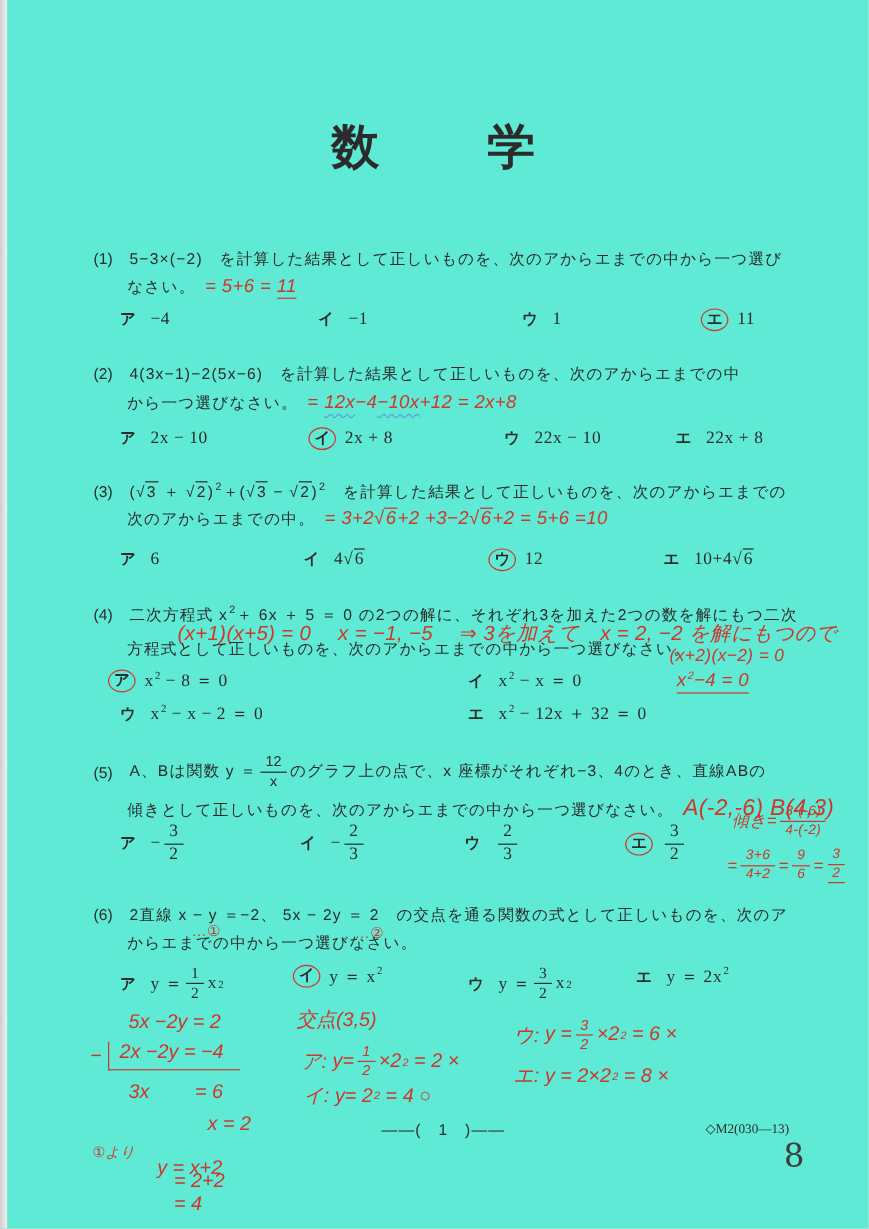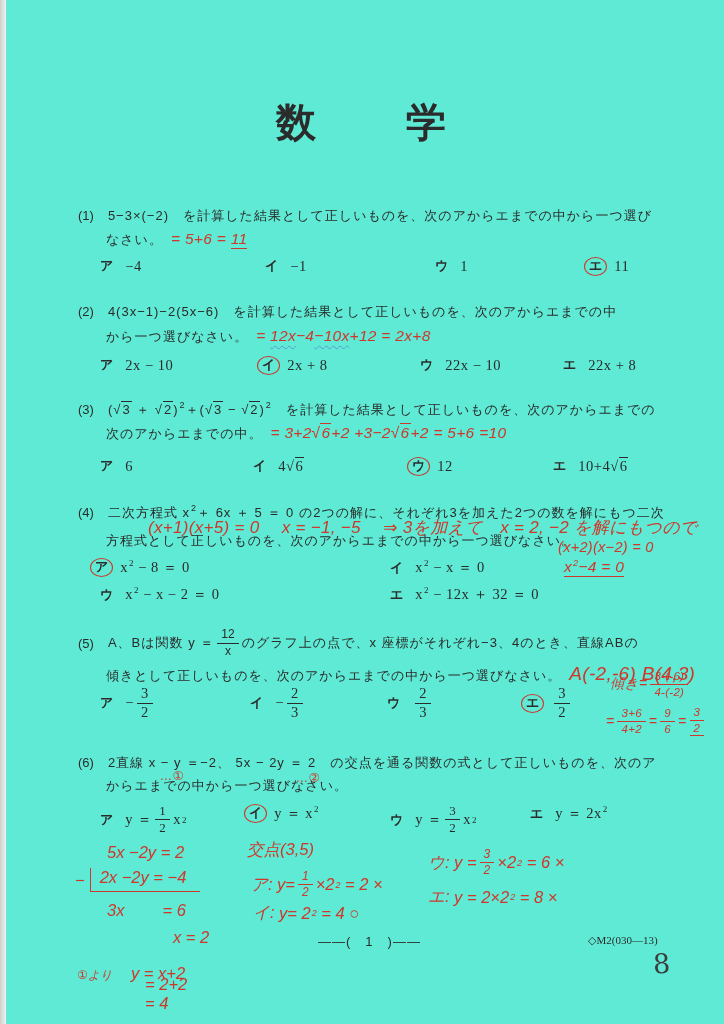--- a/index.html
+++ b/index.html
@@ -290,21 +290,21 @@
     <div class="a" style="left:32px;top:2px">5x −2y = 2</div>
     <div class="a" style="left:0;top:27px">
         <span>−</span>
         <span class="sub">2x −2y = −4</span>
       </div>
     <div class="a" style="left:32px;top:60px">
         <span>3x</span>
         <span style="margin-left:38px">= 6</span>
       </div>
     <div class="a" style="left:98px;top:87px">x = 2</div>
-    <div class="a sm" style="left:2px;top:126px">①より</div>
+    <div class="a sm" style="left:2px;top:111px">①より</div>
     <div class="a" style="left:56px;top:123px">y = x+2</div>
     <div class="a" style="left:70px;top:134px">= 2+2</div>
     <div class="a" style="left:70px;top:153px">= 4</div>
   </div>
 
   <div class="wk" style="left:243px;top:839px">
     <div class="a" style="left:4px;top:0">交点(3,5)</div>
     <div class="a" style="left:8px;top:31px"><span>ア:</span>&nbsp;<span>y=</span><span class="fr sm">
           <span class="n">1</span>
           <span class="d">2</span>

